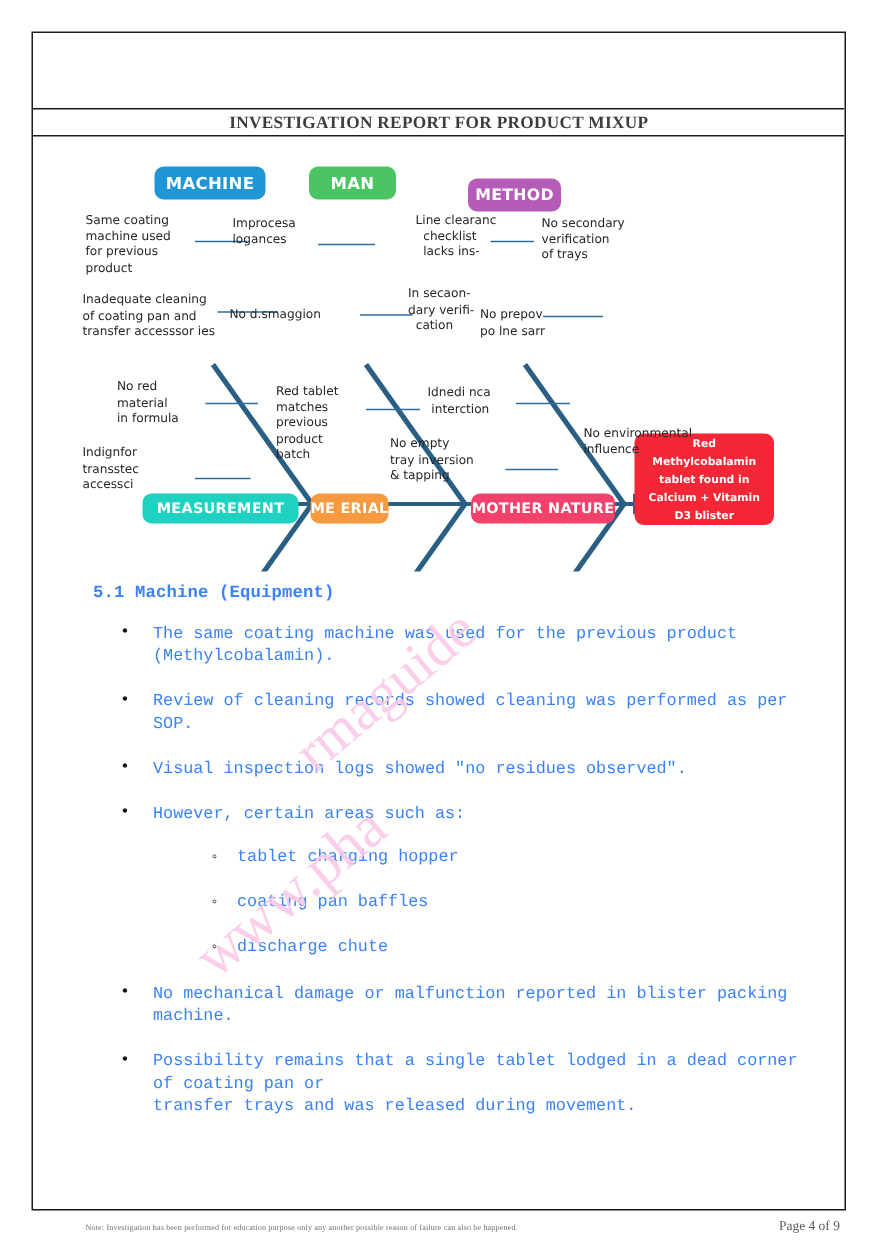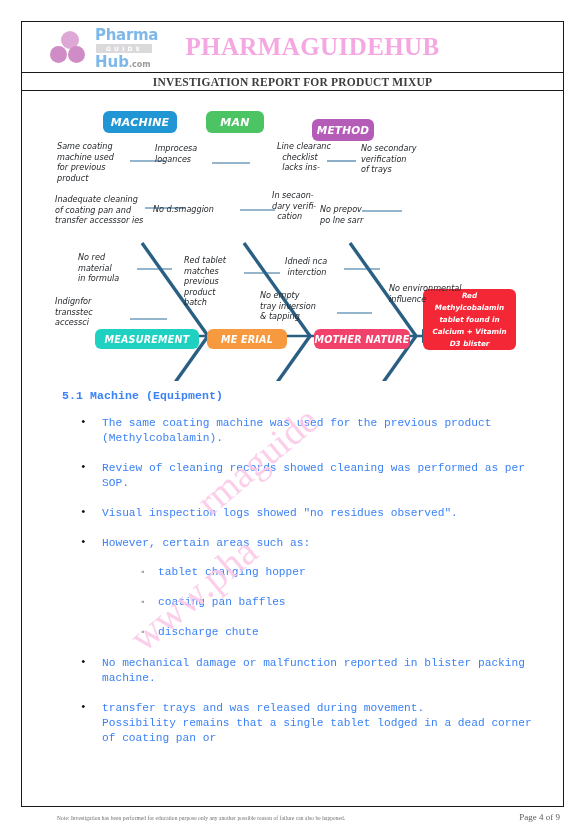--- a/index.html
+++ b/index.html
@@ -82,21 +82,20 @@
     font-weight:bold;font-size:11.5px;color:#3d3d3d;
     letter-spacing:0.2px;
     box-sizing:border-box;
   }
 
   
   .fish-wrap{
     position:relative;
     width:543px;height:290px;
     box-sizing:border-box;
-    font-style:italic;
   }
   .fish-svg{position:absolute;left:0;top:0;}
   .cat{
     position:absolute;
     border-radius:6px;
     font-family:"DejaVu Sans", sans-serif;
     font-weight:bold;
     color:#ffffff;
     display:flex;align-items:center;justify-content:center;
     white-space:nowrap;
@@ -213,34 +212,21 @@
     white-space:nowrap;
   }
 </style>
 </head>
 <body>
 
 <div class="page">
 
   <div class="hdr-top">
 
-    <div class="logo">
-      <div class="logo-dots">
-        <span class="dot d1"></span>
-        <span class="dot d2"></span>
-        <span class="dot d3"></span>
-      </div>
-      <div class="logo-text">
-        <div class="lt-pharma">Pharma</div>
-        <div class="lt-guide">GUIDE</div>
-        <div class="lt-hub"><span>Hub</span><span class="com">.com</span></div>
-      </div>
-    </div>
-
-    <div class="brand">PHARMAGUIDEHUB</div>
+
   </div>
 
   <div class="hdr-sub">INVESTIGATION REPORT FOR PRODUCT MIXUP</div>
 
   <div class="fish-wrap">
 
     <svg class="fish-svg" width="543" height="290" viewBox="0 0 543 290">
 
       <line x1="83" y1="245" x2="400" y2="245" stroke="#2a5f83" stroke-width="2.6"></line>
       <polygon points="400,238 418,245 400,252" fill="#2a5f83"></polygon>
@@ -277,21 +263,21 @@
     <div class="cat" style="left:184px;top:20px;width:58px;height:22px;background:#4cc464;font-size:11px;">
       <span>MAN</span>
     </div>
     <div class="cat" style="left:290px;top:28px;width:62px;height:22px;background:#b55bb8;font-size:10.5px;">
       <span>METHOD</span>
     </div>
 
     <div class="cat" style="left:73px;top:238px;width:104px;height:20px;background:#1fd1c1;font-size:9.6px;">
       <span>MEASUREMENT</span>
     </div>
-    <div class="cat" style="left:185px;top:238px;width:80px;height:20px;background:#f7993f;font-size:9.6px;">
+    <div class="cat" style="left:185px;top:238px;width:52px;height:20px;background:#f7993f;font-size:9.6px;">
       <span>ME ERIAL</span>
     </div>
     <div class="cat" style="left:292px;top:238px;width:96px;height:20px;background:#f0426b;font-size:9.6px;">
       <span>MOTHER NATURE</span>
     </div>
 
     <div class="effect" style="left:401px;top:198px;width:93px;height:61px;">
       <span style="white-space:pre-line;">Red Methylcobalamin
 tablet found in
 Calcium + Vitamin
@@ -360,22 +346,22 @@
           <li><span>coating pan baffles</span></li>
           <li style="margin-bottom:0;">
             <span>discharge chute</span>
           </li>
         </ul>
       </li>
 
       <li style="margin-top:16px;"><span>No mechanical damage or malfunction reported in blister packing machine.</span></li>
 
       <li>
+        <span class="wrap-line">Possibility remains that a single tablet lodged in a dead corner of coating pan or</span>
         <span class="wrap-line">transfer trays and was released during movement.</span>
-        <span class="wrap-line">Possibility remains that a single tablet lodged in a dead corner of coating pan or</span>
       </li>
     </ul>
   </div>
 
 </div>
 
 <div class="watermark">
   <div class="wm-txt wm1">www.pha</div>
   <div class="wm-txt wm2">rmaguide</div>
 </div>

